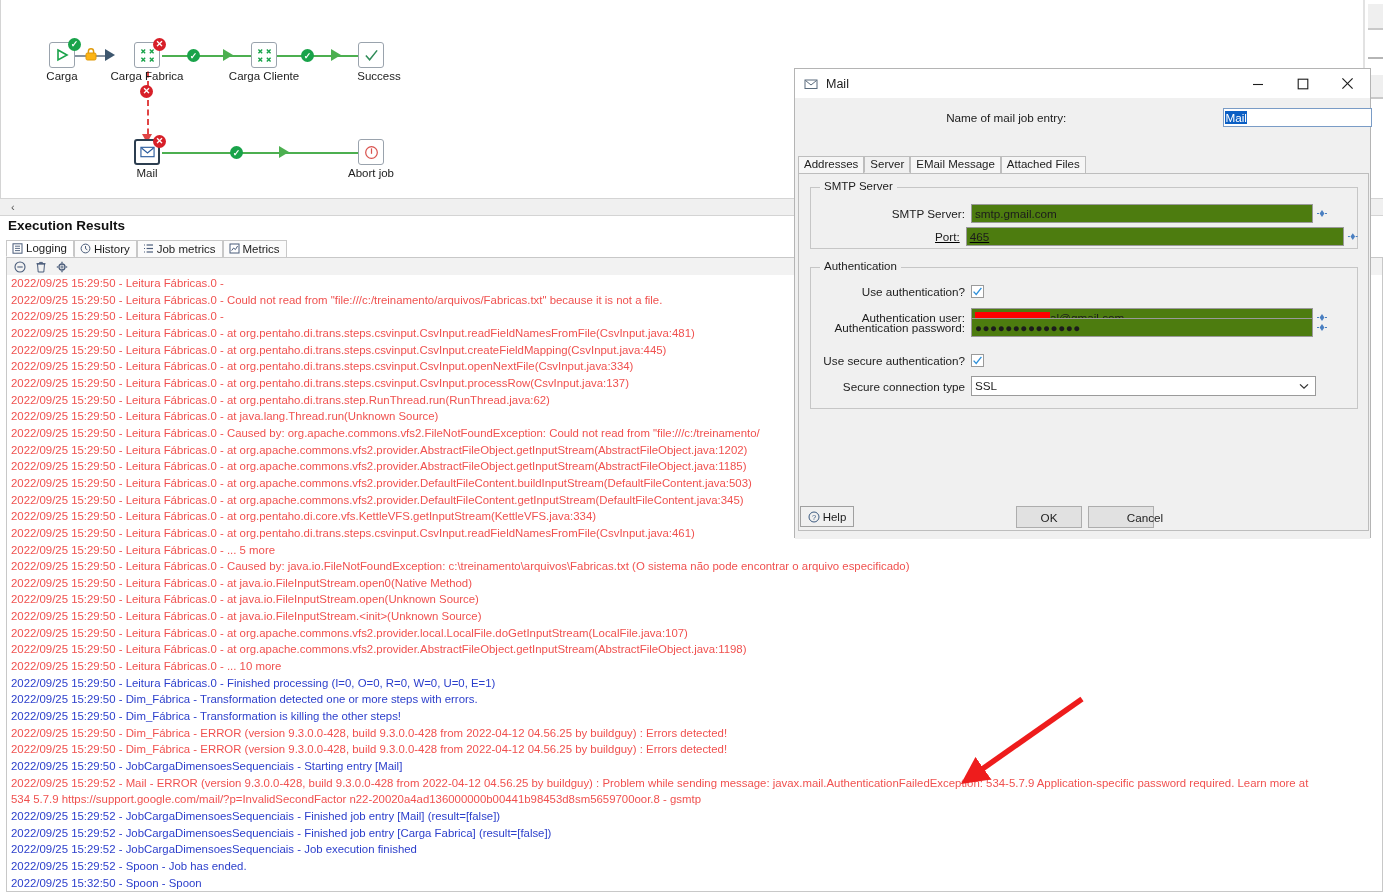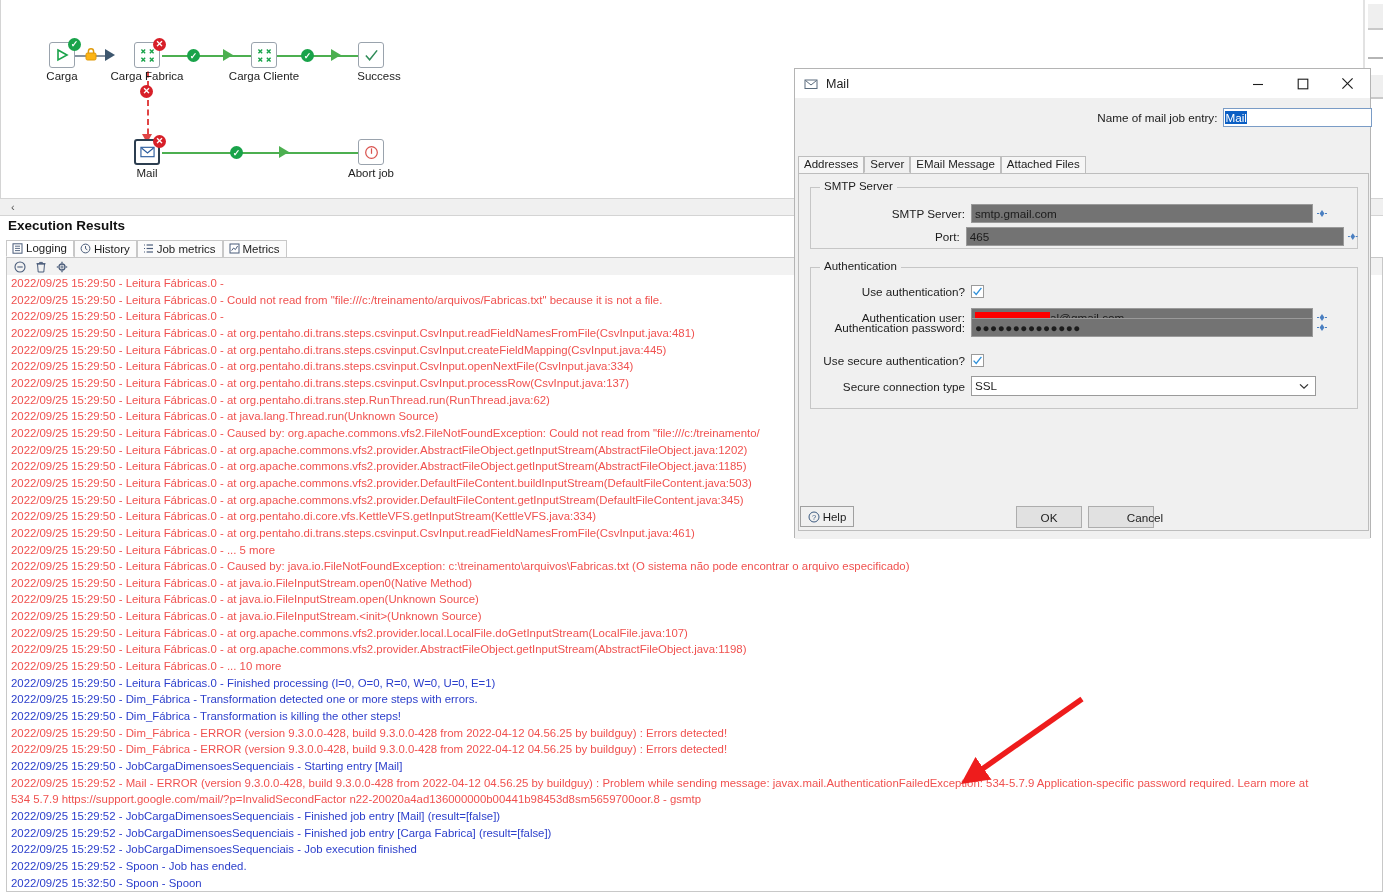--- a/index.html
+++ b/index.html
@@ -251,21 +251,21 @@
   }
   #name-row {
     position: absolute;
     left: 0; top: 8px;
     width: 577px; height: 20px;
     display: flex;
     align-items: center;
   }
   #name-label {
     width: 450px;
-    text-align: right;
+    text-align: center;
     font-size: 11.7px;
     color: #1c1c1c;
     padding-right: 6px;
     box-sizing: border-box;
   }
   #name-input {
     width: 156px;
     height: 19px;
     border: 1px solid #7a9cc6;
     background: #ffffff;
@@ -338,21 +338,21 @@
   .flabel {
     text-align: right;
     font-size: 11.7px;
     color: #1c1c1c;
     padding-right: 6px;
     box-sizing: border-box;
   }
   .finput {
     height: 19px;
     border: 1px solid #9a9a9a;
-    background: #737373;
+    background: #4d7c0f;
     box-sizing: border-box;
     font-size: 11.7px;
     line-height: 17px;
     padding-left: 3px;
     color: #1c1c1c;
     overflow: hidden;
     white-space: nowrap;
   }
   .varico {
     width: 12px; height: 14px;
@@ -669,21 +669,21 @@
           <div class="frow" style="left:0px; top:16px; width:548px;">
             <div class="flabel" style="width:160px;">SMTP Server:</div>
             <div class="finput" style="width:342px;">smtp.gmail.com</div>
             <svg class="varico" viewBox="0 0 12 14">
               <polygon points="6,3 8.4,6.5 6,10 3.6,6.5" fill="#4a7fc1"></polygon>
               <line x1="1" y1="6.5" x2="3" y2="6.5" stroke="#4a7fc1" stroke-width="1.1"></line>
               <line x1="9" y1="6.5" x2="11" y2="6.5" stroke="#4a7fc1" stroke-width="1.1"></line>
             </svg>
           </div>
 
-          <div class="frow" style="left:0px; top:39px; width:548px;">
+          <div class="frow" style="left:0px; top:39px; width:548px;text-decoration:underline;">
             <div class="flabel" style="width:160px;">Port:</div>
             <div class="finput" style="width:392px;">465</div>
             <svg class="varico" viewBox="0 0 12 14">
               <polygon points="6,3 8.4,6.5 6,10 3.6,6.5" fill="#4a7fc1"></polygon>
               <line x1="1" y1="6.5" x2="3" y2="6.5" stroke="#4a7fc1" stroke-width="1.1"></line>
               <line x1="9" y1="6.5" x2="11" y2="6.5" stroke="#4a7fc1" stroke-width="1.1"></line>
             </svg>
           </div>
         </div>
 

